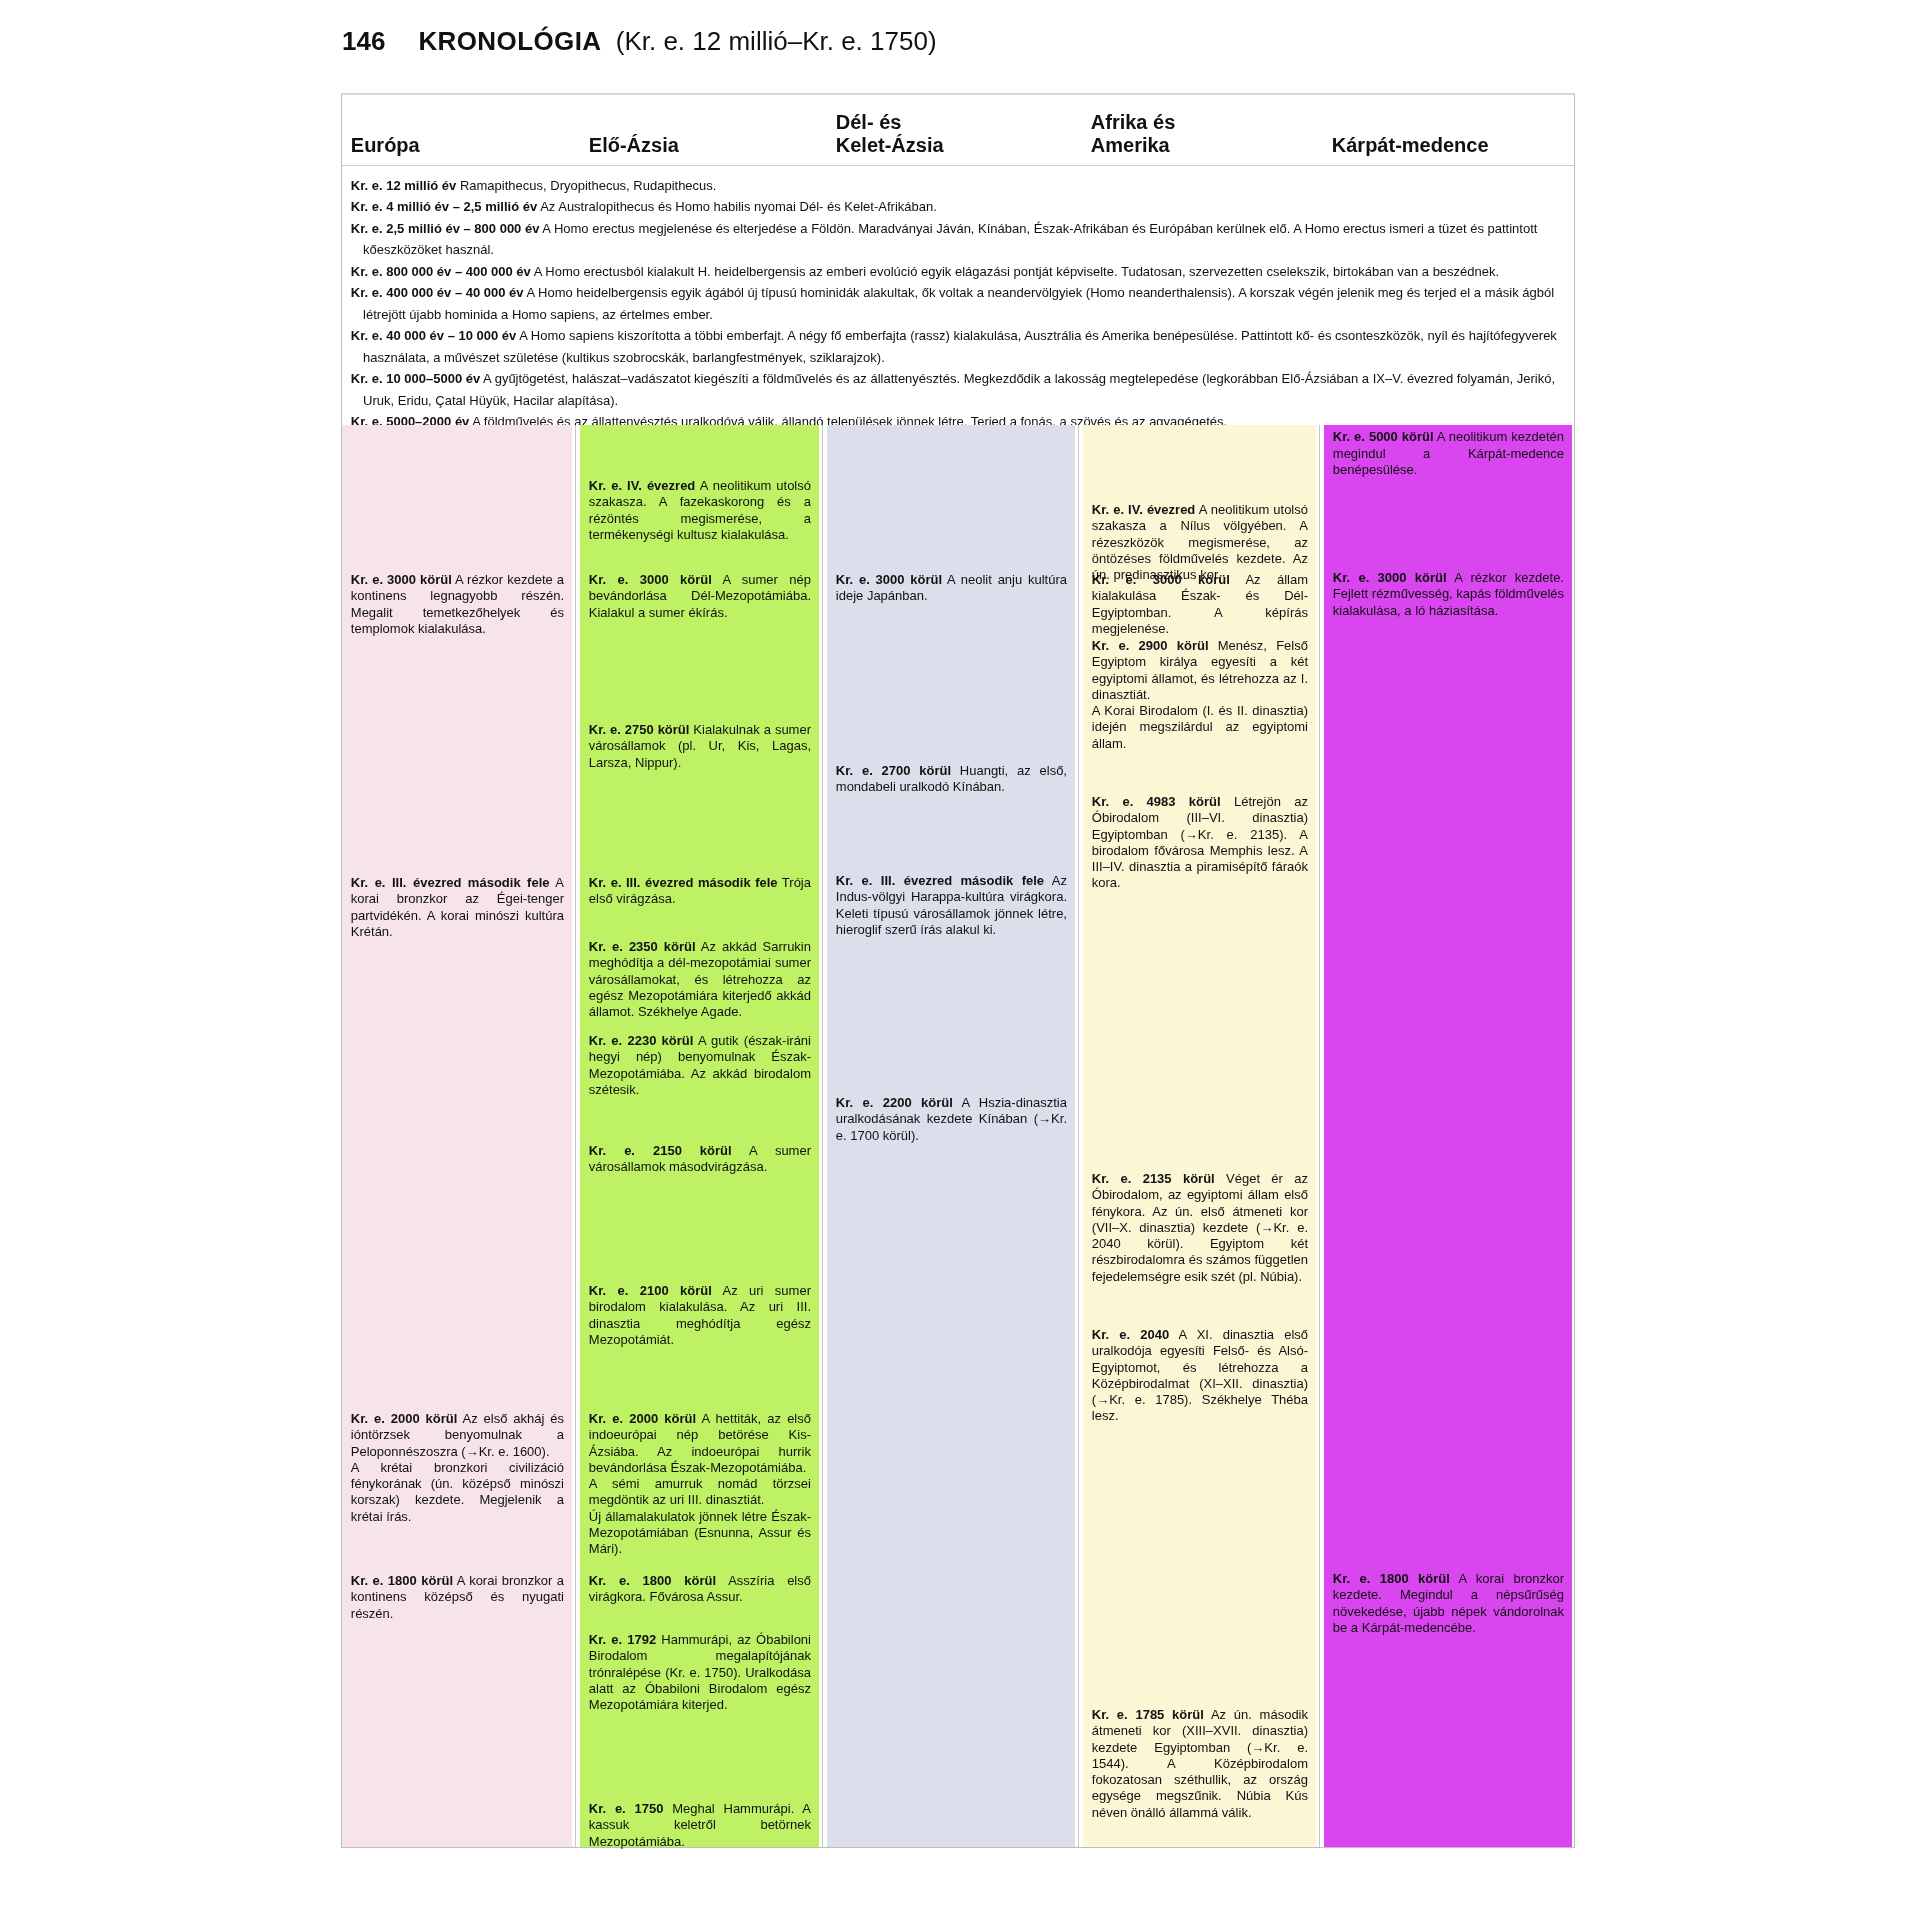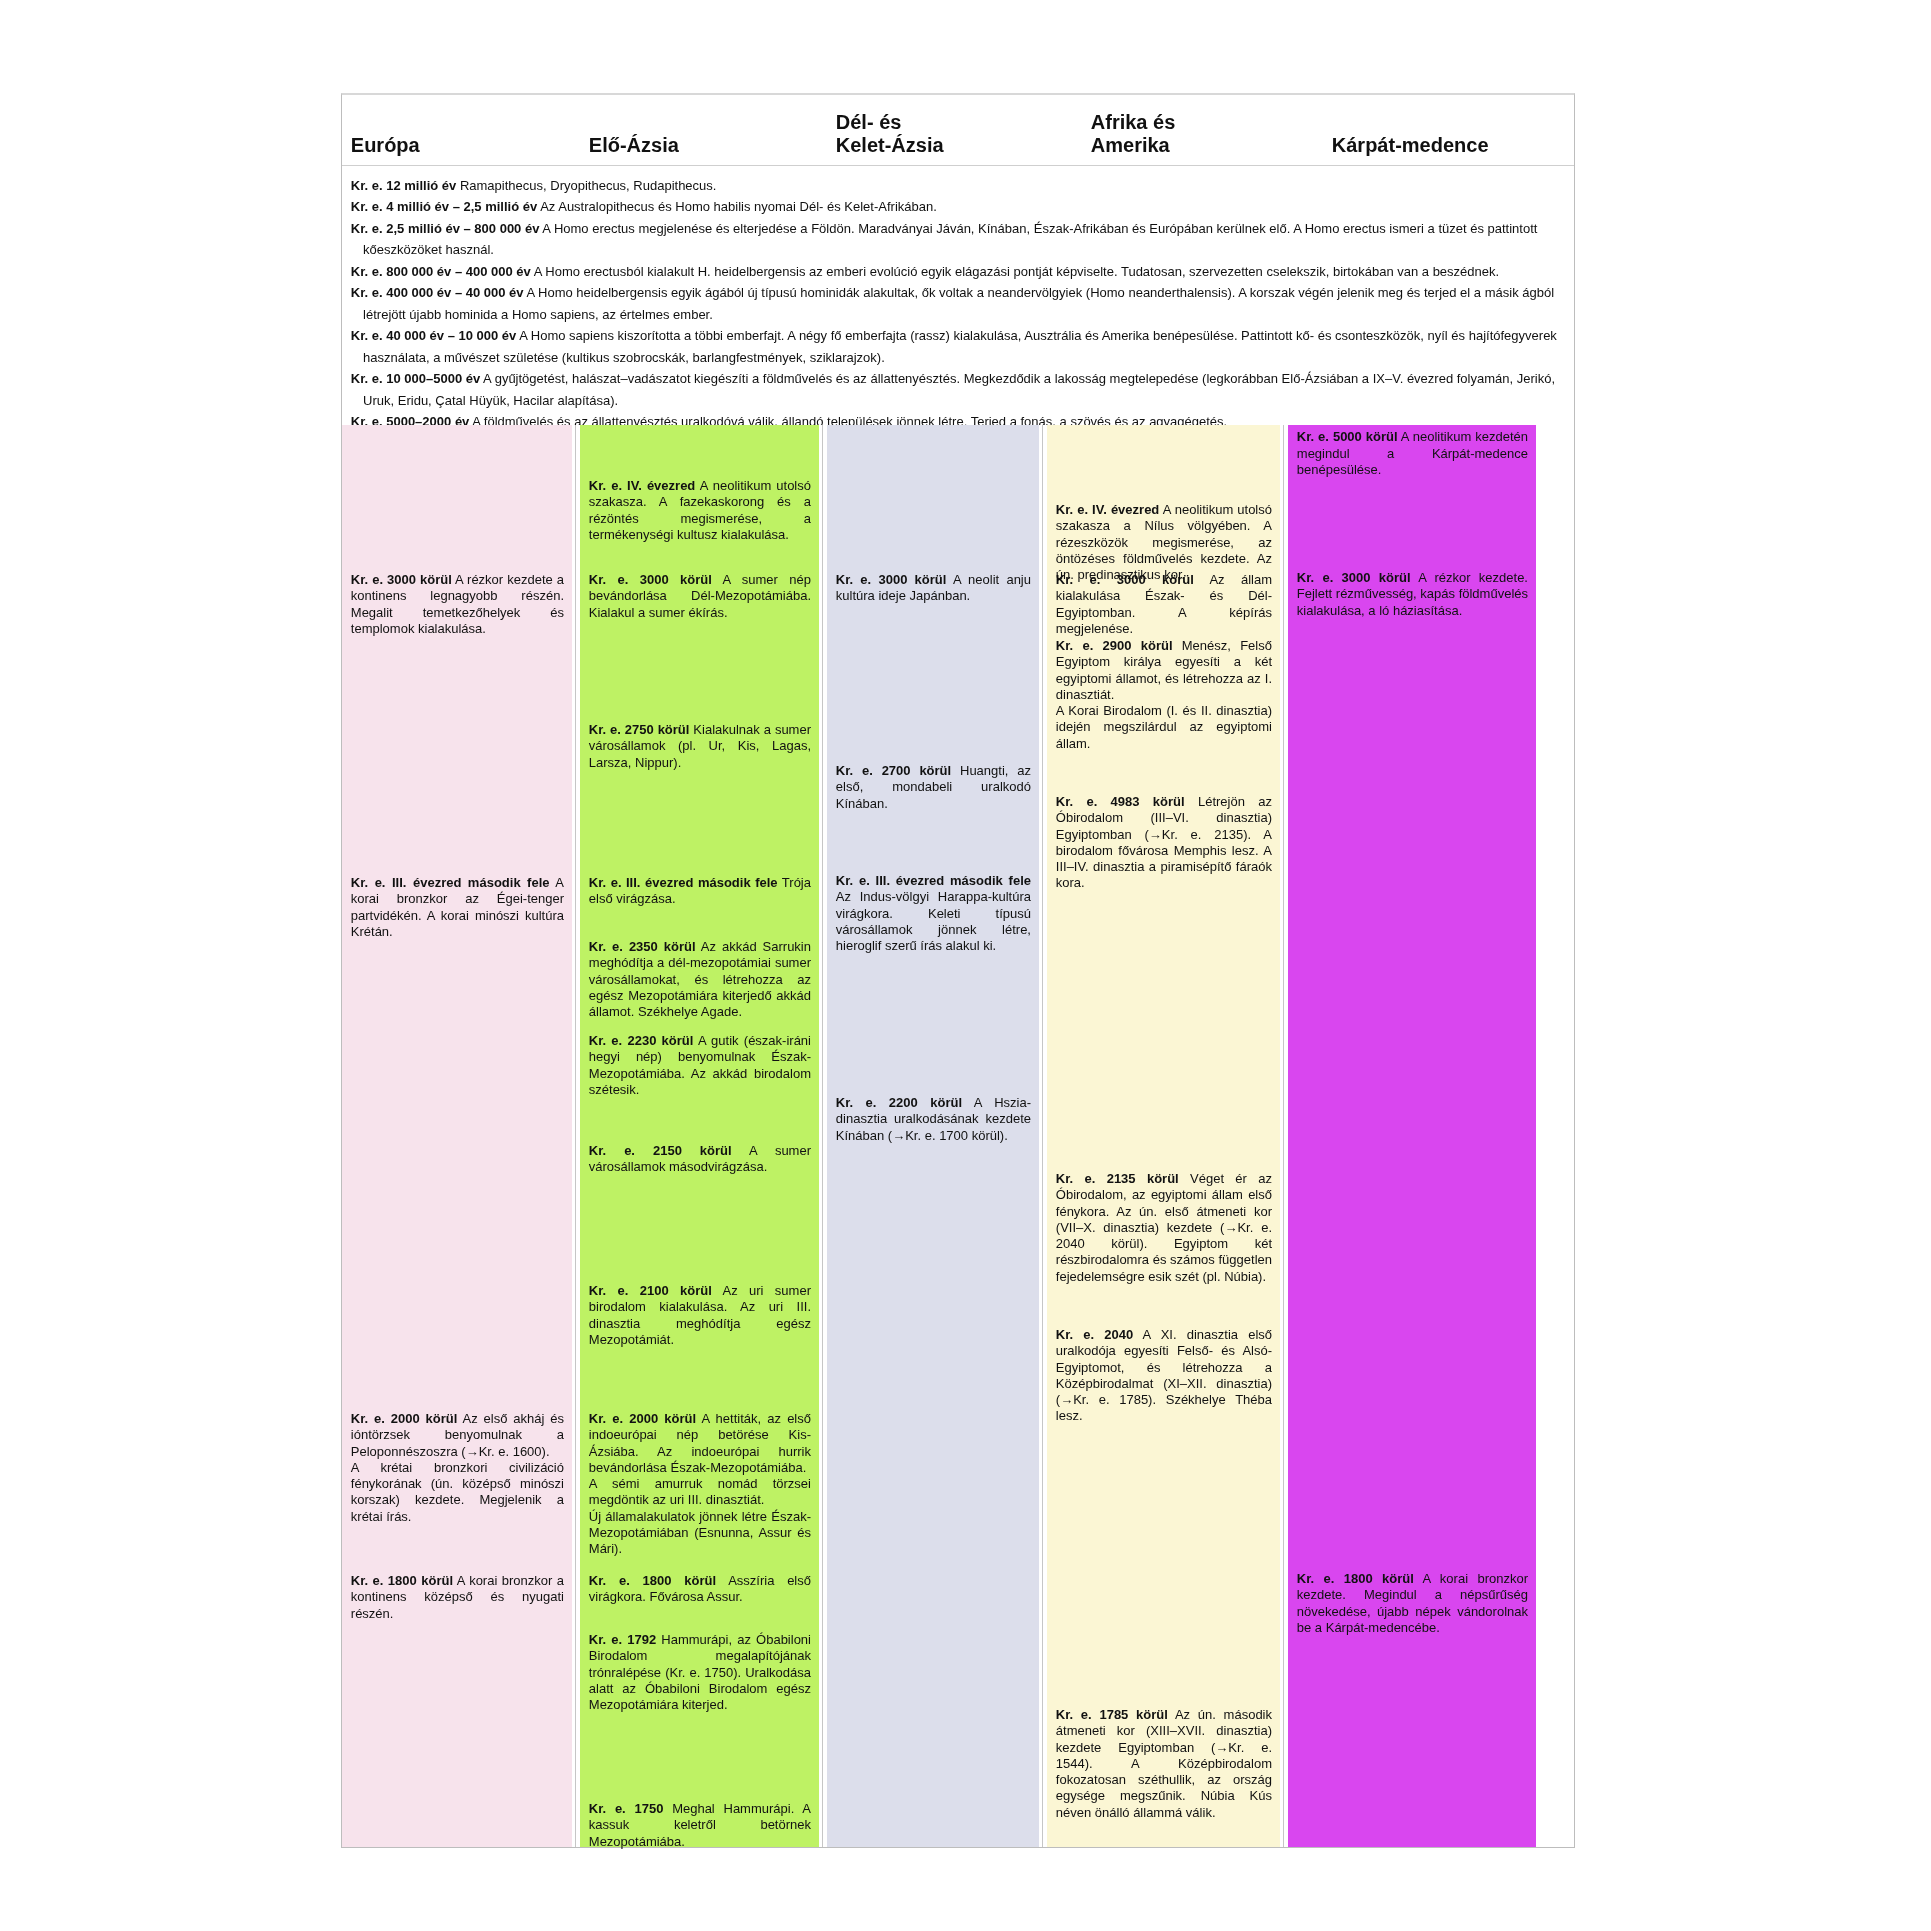--- a/index.html
+++ b/index.html
@@ -28,20 +28,24 @@
   .col{position:relative;height:100%;}
   .block{position:absolute;left:8.8px;right:8px;font-size:13px;line-height:16.3px;
          text-align:justify;white-space:pre-line;}
   .block b{font-weight:bold;}
 </style>
 </head>
 <body>
 
 <div class="page">
 
+  <div class="titlebar">
+    <span class="pagenum">146</span><span class="booktitle">KRONOLÓGIA</span>
+    <span class="subtitle">(Kr. e. 12 millió–Kr. e. 1750)</span>
+  </div>
 
   <div class="chron">
 
     <div class="thead">
       <div class="th">Európa</div>
       <div class="th">Elő-Ázsia</div>
       <div class="th">Dél- és
 Kelet-Ázsia</div>
       <div class="th">Afrika és
 Amerika</div>
@@ -78,21 +82,21 @@
           <div class="block" style="top: 718px;"><b>Kr. e. 2150 körül</b> <span>A sumer városállamok másodvirágzása.</span></div>
           <div class="block" style="top: 858px;"><b>Kr. e. 2100 körül</b> <span>Az uri sumer birodalom kialakulása. Az uri III. dinasztia meghódítja egész Mezopotámiát.</span></div>
           <div class="block" style="top: 986px;"><b>Kr. e. 2000 körül</b> <span>A hettiták, az első indoeurópai nép betörése Kis-Ázsiába. Az indoeurópai hurrik bevándorlása Észak-Mezopotámiába.
 A sémi amurruk nomád törzsei megdöntik az uri III. dinasztiát.
 Új államalakulatok jönnek létre Észak-Mezopotámiában (Esnunna, Assur és Mári).</span></div>
           <div class="block" style="top: 1148px;"><b>Kr. e. 1800 körül</b> <span>Asszíria első virágkora. Fővárosa Assur.</span></div>
           <div class="block" style="top: 1207px;"><b>Kr. e. 1792</b> <span>Hammurápi, az Óbabiloni Birodalom megalapítójának trónralépése (Kr. e. 1750). Uralkodása alatt az Óbabiloni Birodalom egész Mezopotámiára kiterjed.</span></div>
           <div class="block" style="top: 1376px;"><b>Kr. e. 1750</b> <span>Meghal Hammurápi. A kassuk keletről betörnek Mezopotámiába.</span></div>
         </div>
         <div class="vsep"></div>
-        <div class="col" style="background: rgb(220, 222, 235); width: 212px;">
+        <div class="col" style="background: rgb(220, 222, 235); width: 248px;">
           <div class="block" style="top: 147px;"><b>Kr. e. 3000 körül</b> <span>A neolit anju kultúra ideje Japánban.</span></div>
           <div class="block" style="top: 338px;"><b>Kr. e. 2700 körül</b> <span>Huangti, az első, mondabeli uralkodó Kínában.</span></div>
           <div class="block" style="top: 448px;"><b>Kr. e. III. évezred második fele</b> <span>Az Indus-völgyi Harappa-kultúra virágkora. Keleti típusú városállamok jönnek létre, hieroglif szerű írás alakul ki.</span></div>
           <div class="block" style="top: 670px;"><b>Kr. e. 2200 körül</b> <span>A Hszia-dinasztia uralkodásának kezdete Kínában (→Kr. e. 1700 körül).</span></div>
         </div>
         <div class="vsep"></div>
         <div class="col" style="background: rgb(251, 246, 212); width: 233px;">
           <div class="block" style="top: 34px; margin-top: 43px;"><b>Kr. e. IV. évezred</b> <span>A neolitikum utolsó szakasza a Nílus völgyében. A rézeszközök megismerése, az öntözéses földművelés kezdete. Az ún. predinasztikus kor.</span></div>
           <div class="block" style="top: 147px;"><b>Kr. e. 3000 körül</b> <span>Az állam kialakulása Észak- és Dél-Egyiptomban. A képírás megjelenése.</span></div>
           <div class="block" style="top: 213px;"><b>Kr. e. 2900 körül</b> <span>Menész, Felső Egyiptom királya egyesíti a két egyiptomi államot, és létrehozza az I. dinasztiát.

